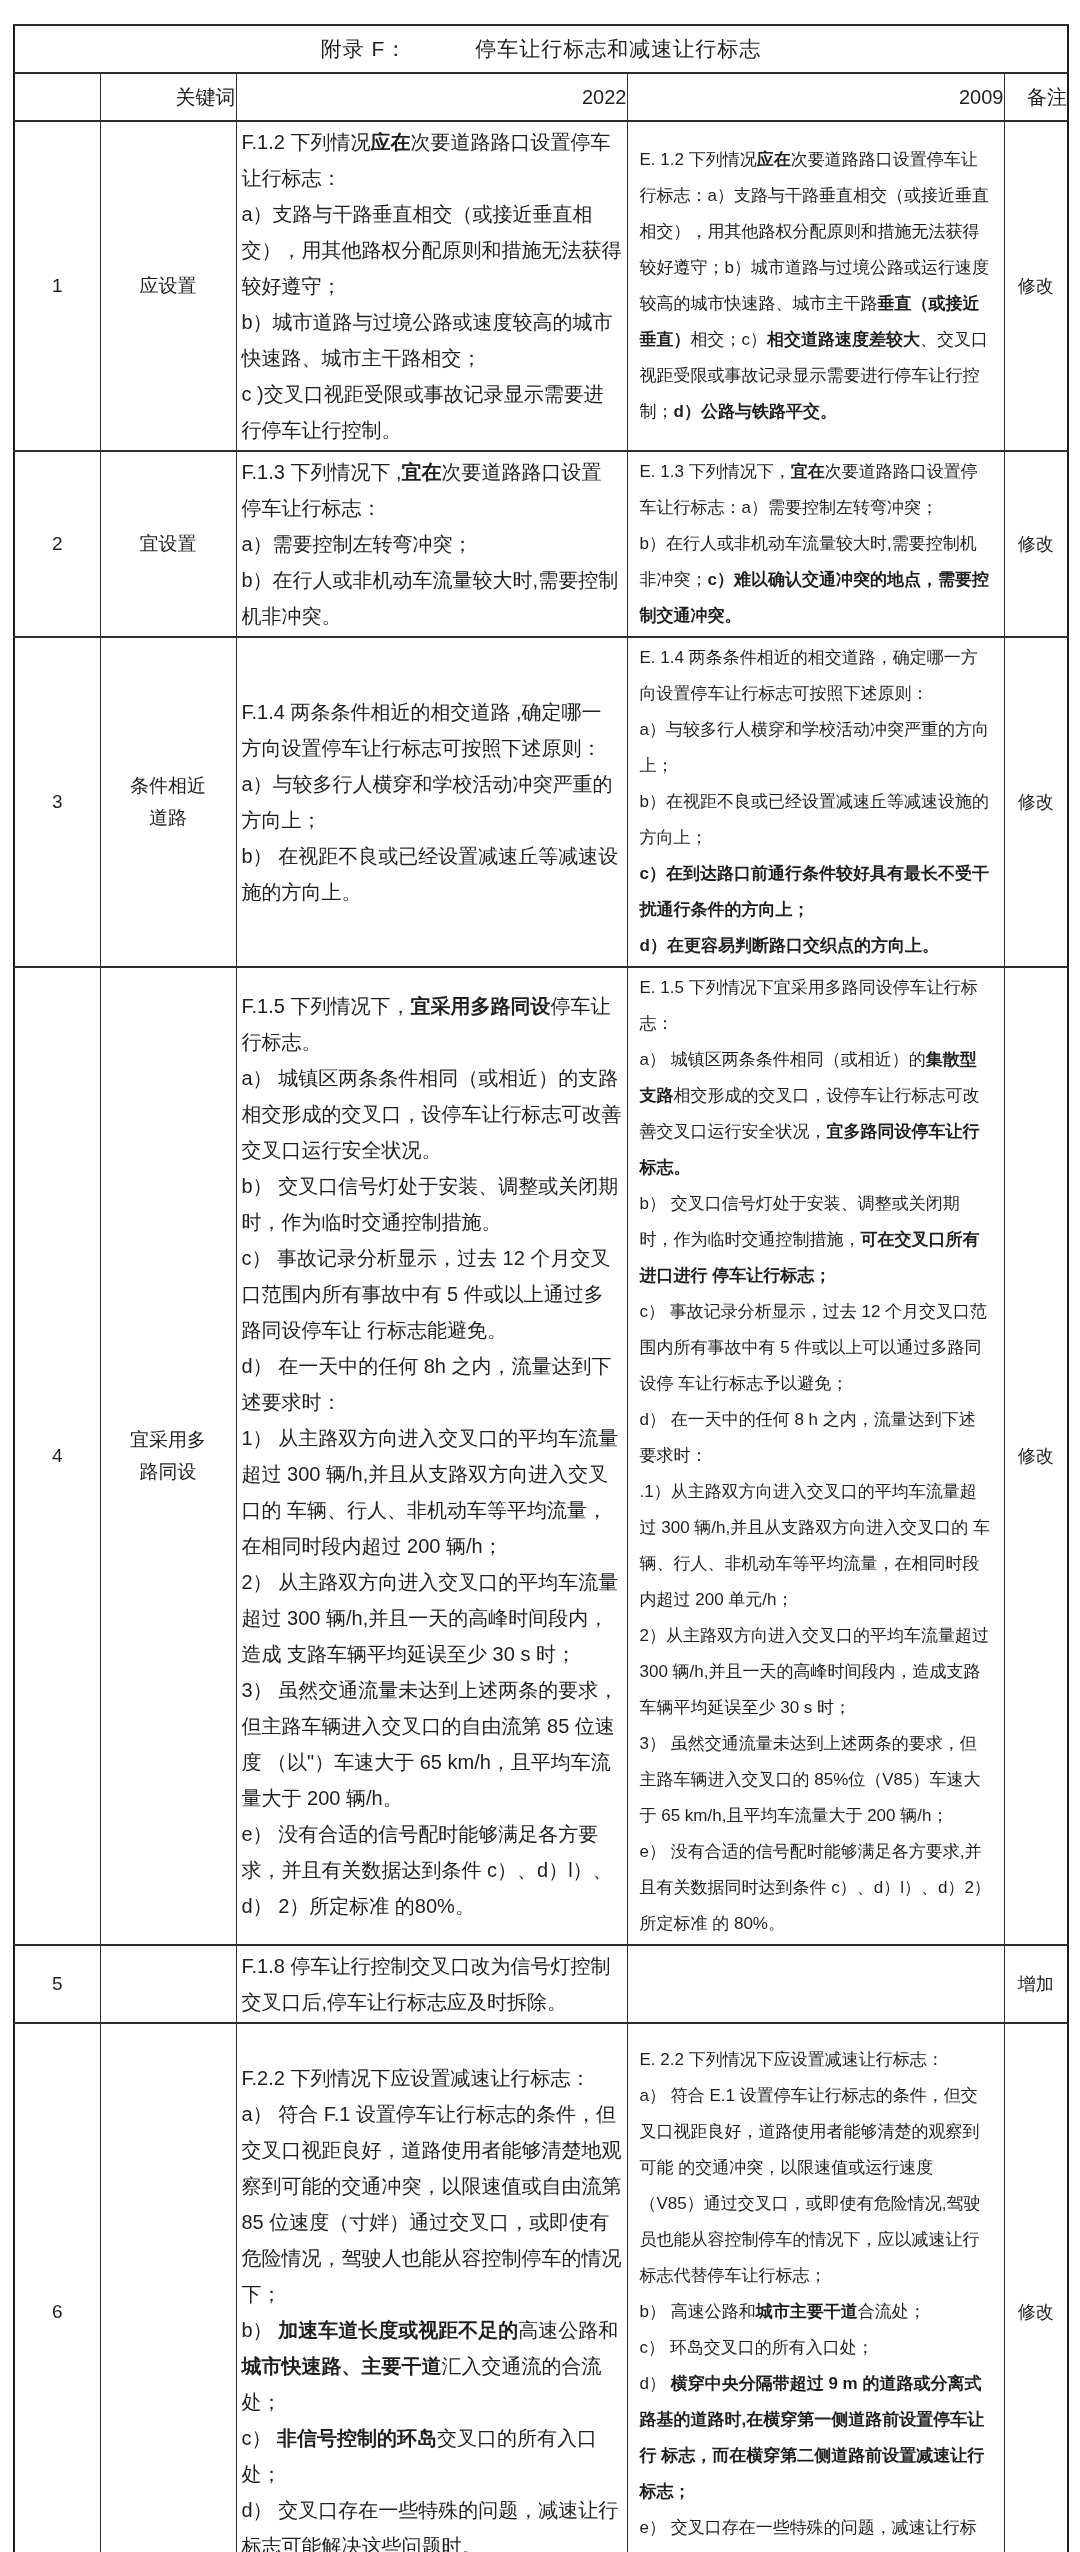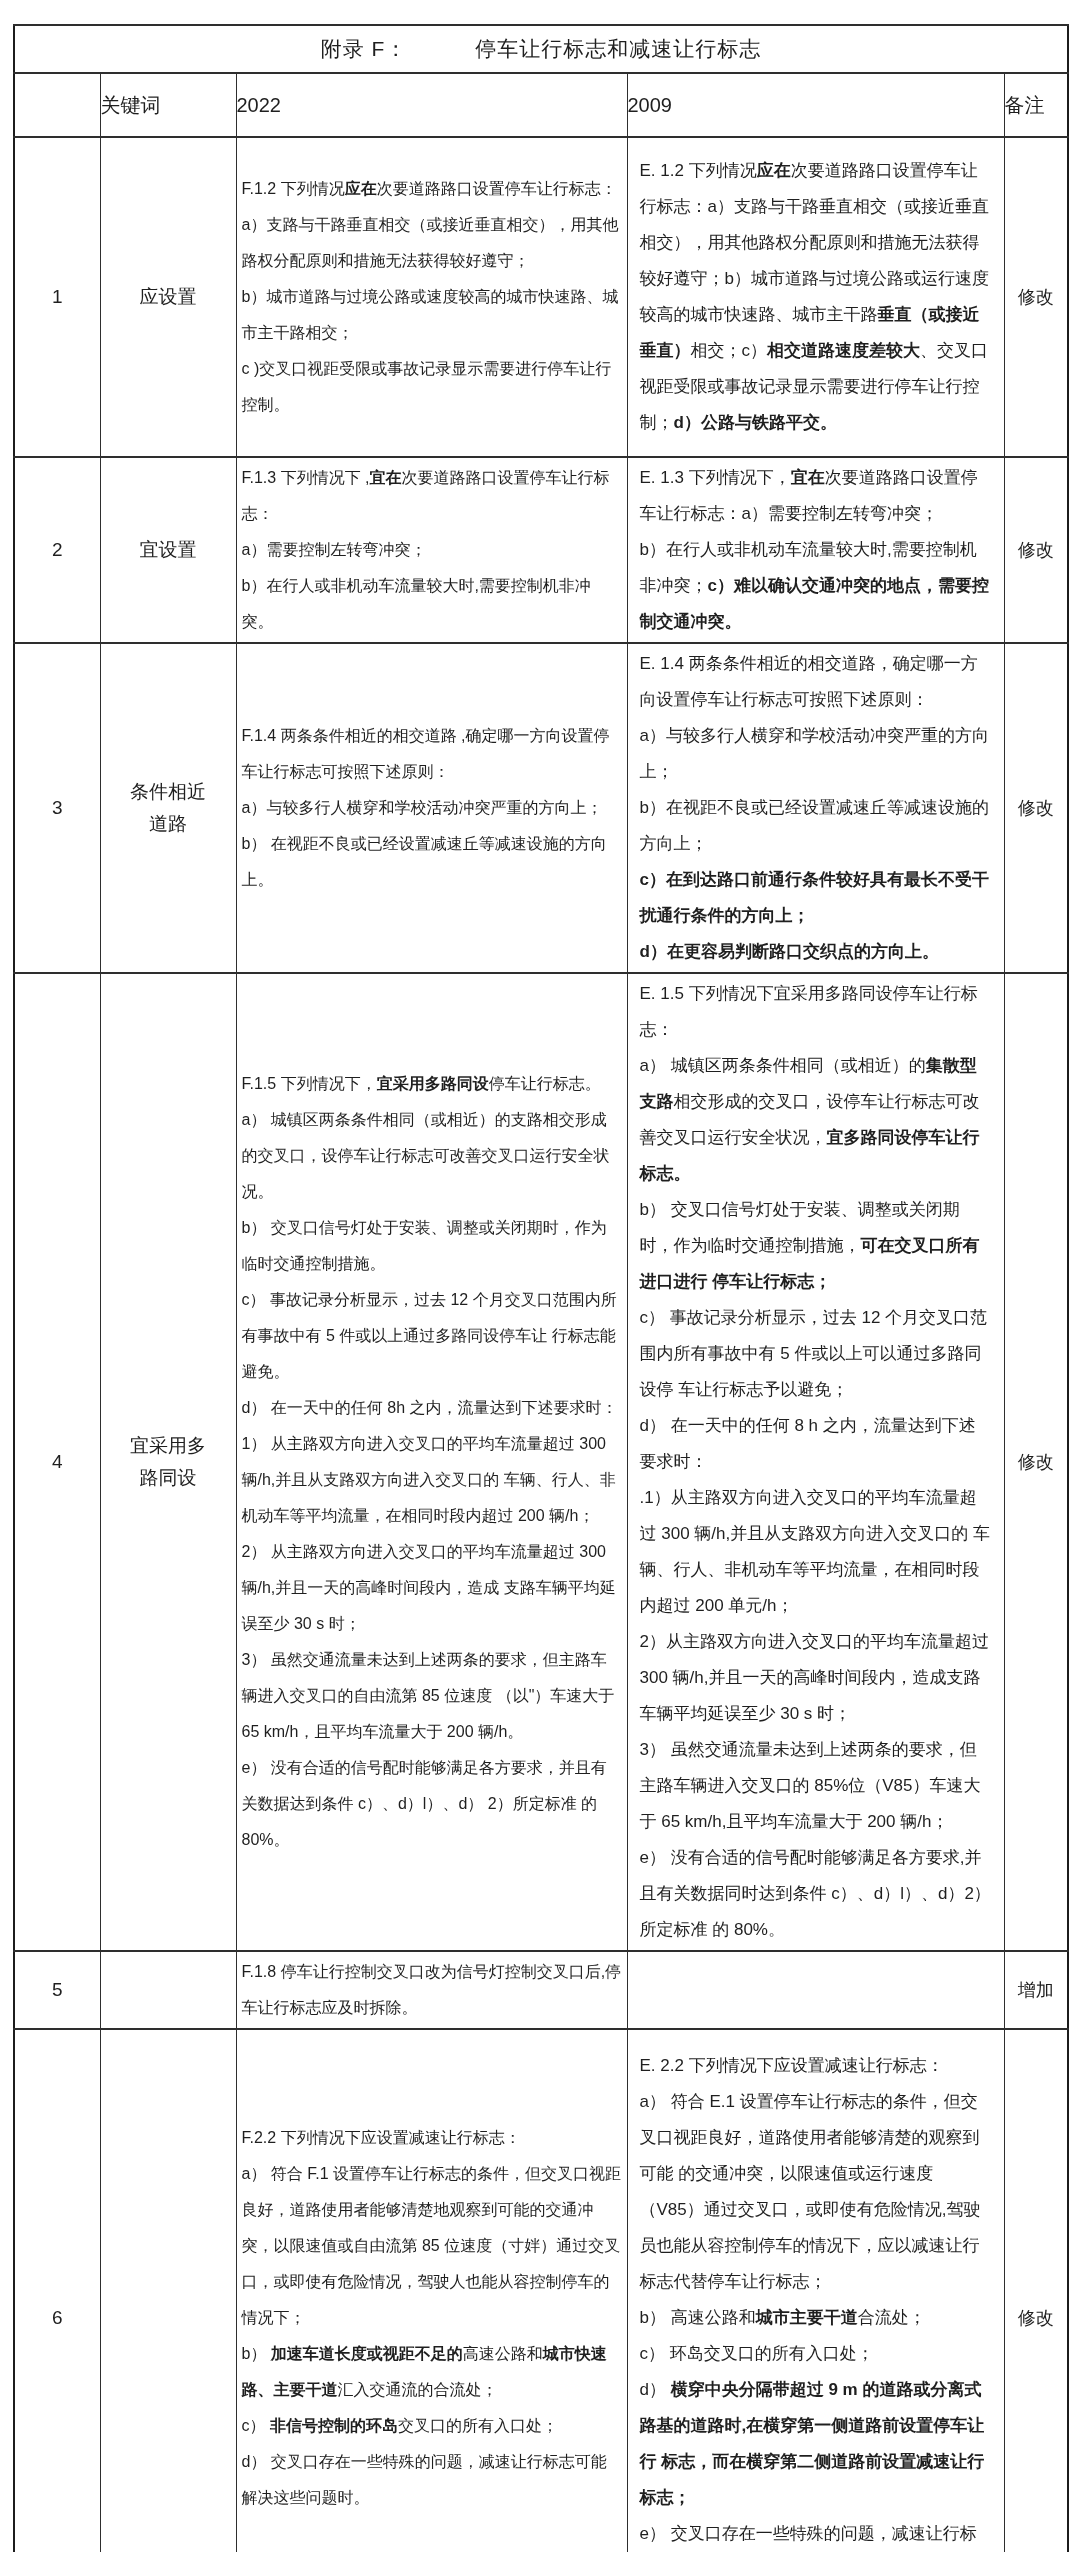--- a/index.html
+++ b/index.html
@@ -27,28 +27,28 @@
   tr.title-row td {
     height: 42px;
     text-align: center;
     font-size: 21px;
     letter-spacing: 1px;
     padding: 2px 0;
   }
   .title-gap { display: inline-block; width: 68px; }
   tr.header-row td {
     height: 38px;
-    text-align: left;
+    text-align: right;
     font-size: 20px;
-    padding: 12px 0;
+    padding: 4px 0;
   }
   td.num  { text-align: center; font-size: 19px; }
   td.kw   { text-align: center; font-size: 19px; padding: 0 28px; line-height: 1.7; }
   td.rm   { text-align: center; font-size: 18px; }
-  td.c22  { font-size: 16px; line-height: 36px; padding: 2px 5px; text-align: left; }
+  td.c22  { font-size: 20px; line-height: 36px; padding: 2px 5px; text-align: left; }
   td.c09  { font-size: 17px; line-height: 36px; padding: 2px 12px; text-align: left; }
   td.c22 p, td.c09 p { margin: 0; }
   td.c22 .b, td.c09 .b { font-weight: 700; }
   tr.hr1 { height: 320px; }
   tr.hr2 { height: 186px; }
   tr.hr3 { height: 316px; }
   tr.hr4 { height: 970px; }
   tr.hr5 { height: 72px; }
   tr.hr6 { height: 578px; }
 </style>

